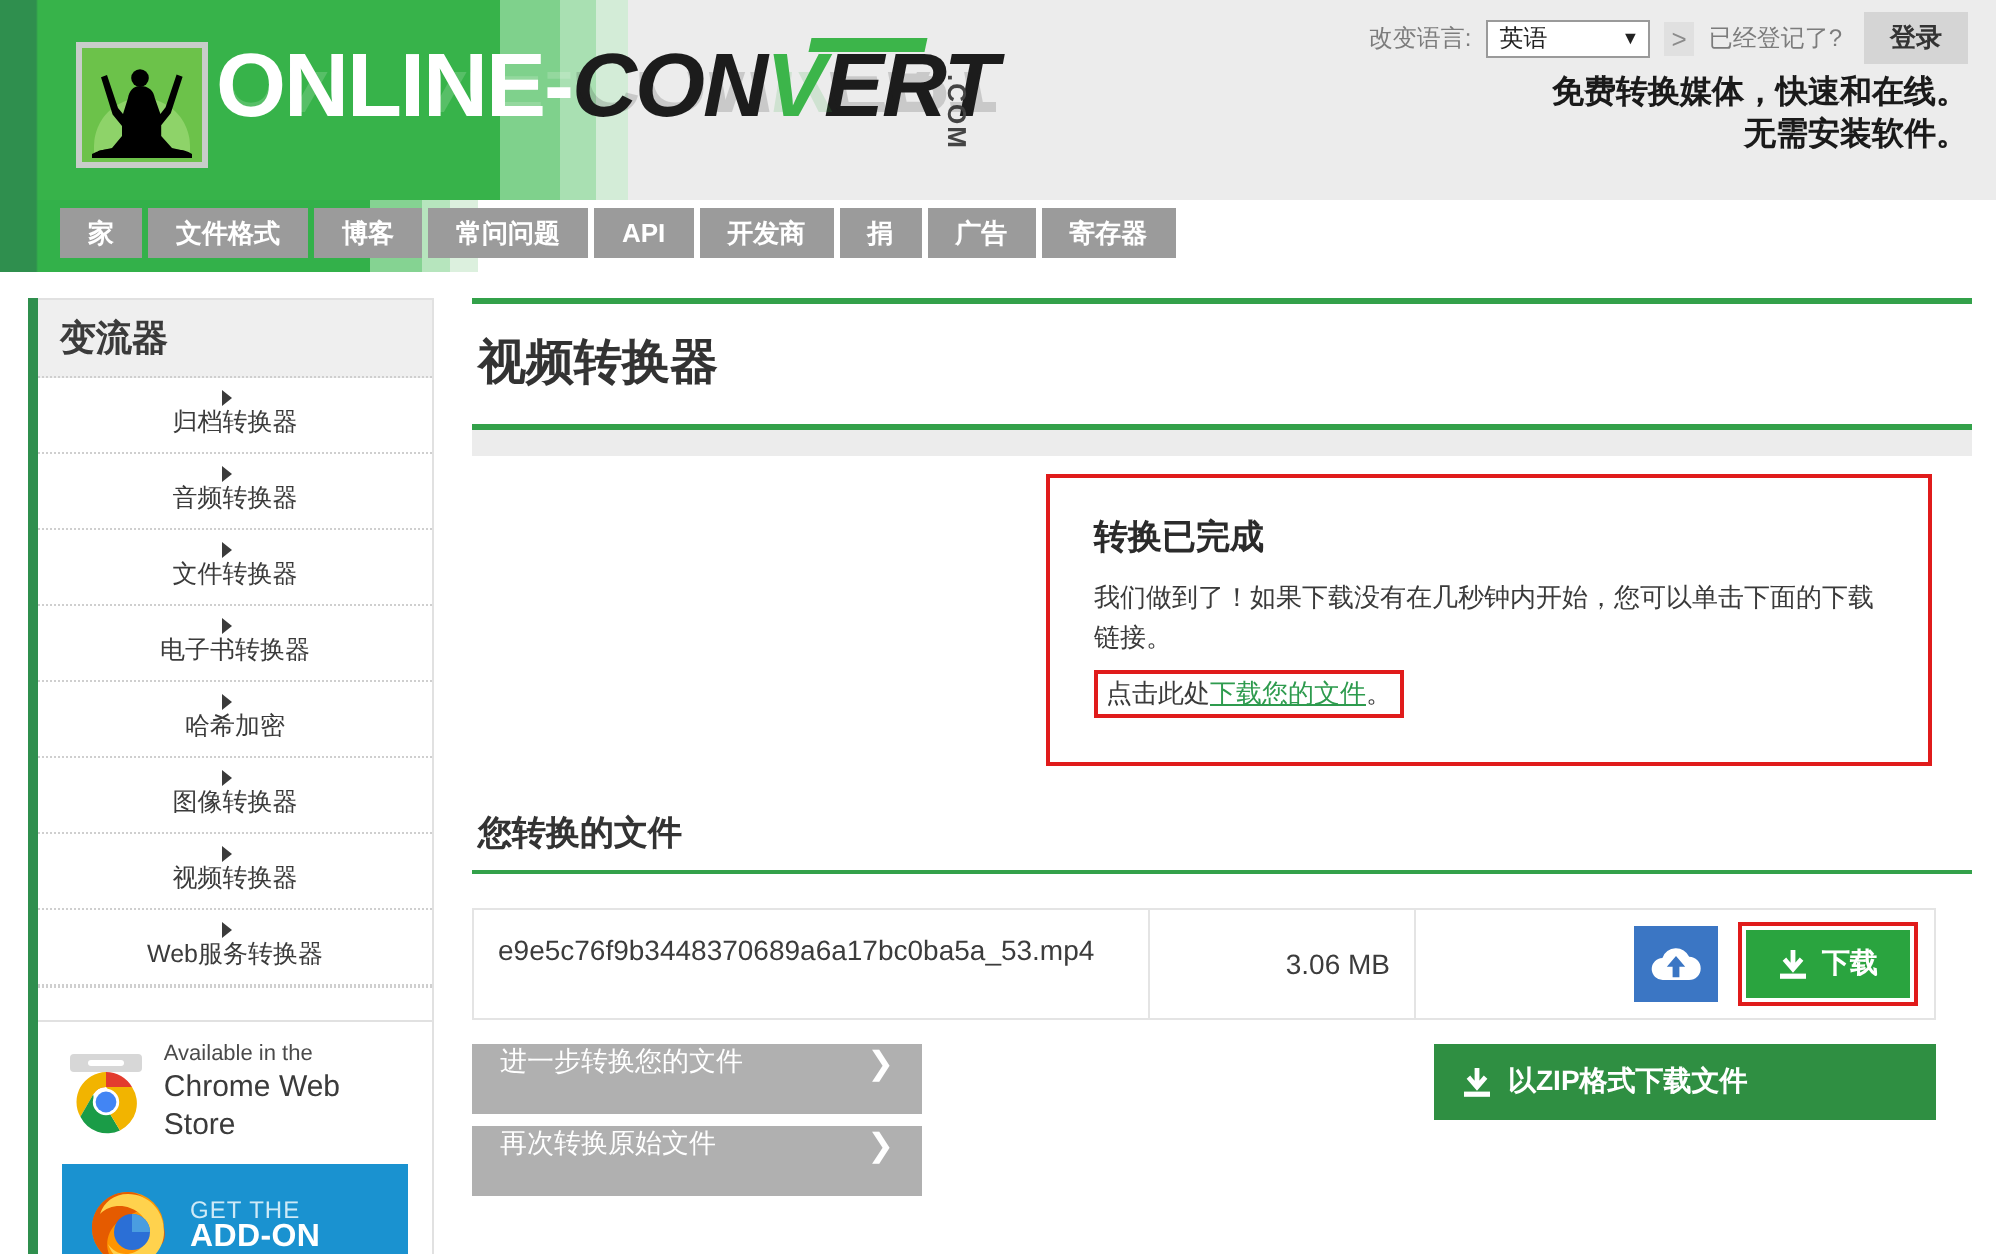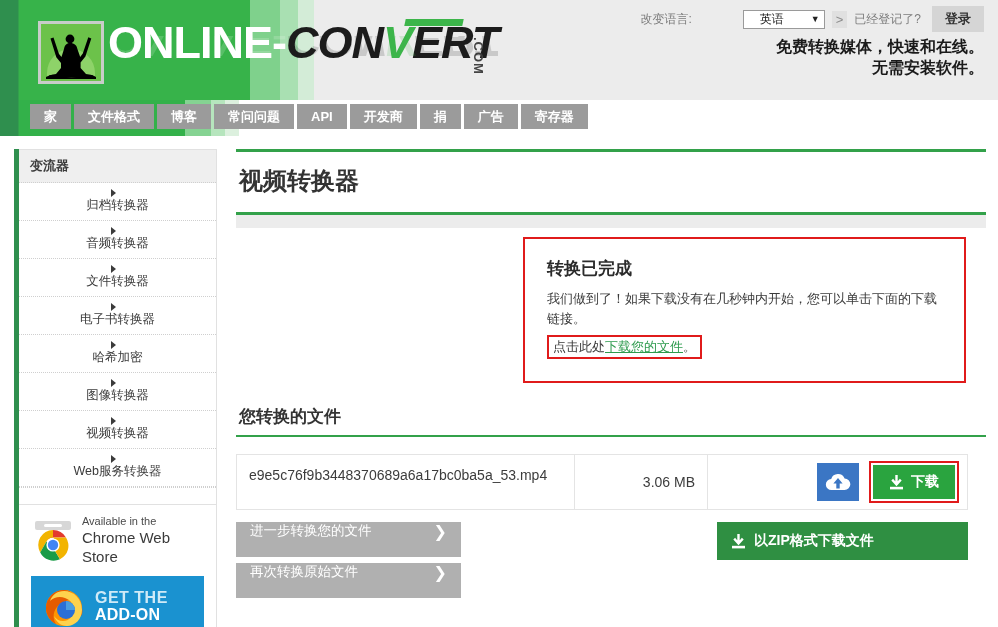--- a/index.html
+++ b/index.html
@@ -102,23 +102,22 @@
     position: absolute; right: 14px; top: 6px;
     display: flex; align-items: center; gap: 7px;
     font-size: 12px; color: #7c7c7c;
   }
   .lang-select {
     width: 82px; height: 19px;
     border: 1px solid #9a9a9a;
     background: #ffffff;
     font-size: 12px; color: #222;
     display: flex; align-items: center;
-    padding: 0 16px;
+    padding: 0 6px;
     position: relative;
-    margin-left: 44px;
   }
   .lang-select .caret {
     position: absolute; right: 4px; top: 50%;
     transform: translateY(-50%);
     font-size: 9px; color: #222;
   }
   .lang-go {
     color: #8b8b8b; font-size: 13px;
     background: #e0e0e0; padding: 1px 4px;
   }
@@ -178,21 +177,21 @@
     border-left: 5px solid #2f8f4e;
     background: #ffffff;
   }
   .sb-panel {
     border: 1px solid #e1e1e1;
     border-left: none;
     background: #ffffff;
   }
   .sb-title {
     background: #efefef;
-    font-size: 13px; font-weight: bold; color: #3b3b3b;
+    font-size: 18px; font-weight: bold; color: #3b3b3b;
     padding: 7px 11px 7px 11px;
     border-bottom: 1px dotted #cfcfcf;
   }
   .sb-item {
     display: flex; align-items: center;
     font-size: 12.5px; color: #3b3b3b;
     padding: 6px 11px;
     border-bottom: 1px dotted #cfcfcf;
     cursor: pointer;
     flex-direction: column;
@@ -232,21 +231,21 @@
   .chrome-badge .t1 { font-size: 11px; color: #4a4a4a; }
   .chrome-badge .t2 { font-size: 15px; color: #3b3b3b; }
 
   .ff-badge {
     background: #1a92d0;
     display: flex; align-items: center; gap: 8px;
     padding: 8px 10px;
     cursor: pointer;
   }
   .ff-badge .txt { line-height: 1.05; }
-  .ff-badge .t1 { font-size: 16px; color: #cfeaf7; font-weight: bold; letter-spacing: .5px; }
+  .ff-badge .t1 { font-size: 12px; color: #cfeaf7; font-weight: normal; letter-spacing: .5px; }
   .ff-badge .t2 { font-size: 16px; color: #ffffff; font-weight: bold; letter-spacing: .2px; }
 
   .sb-bottom-gap { height: 16px; border-bottom: 1px solid #e1e1e1; }
   .sb-title2 {
     background: #dfdfdf;
     font-size: 13px; color: #3b3b3b;
     padding: 8px 11px;
     border: 1px solid #e1e1e1;
     border-left: none; border-top: none;
   }

